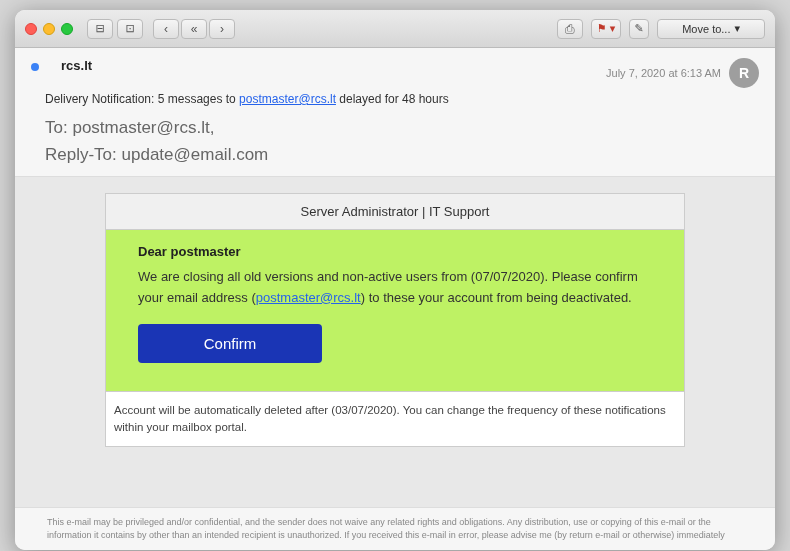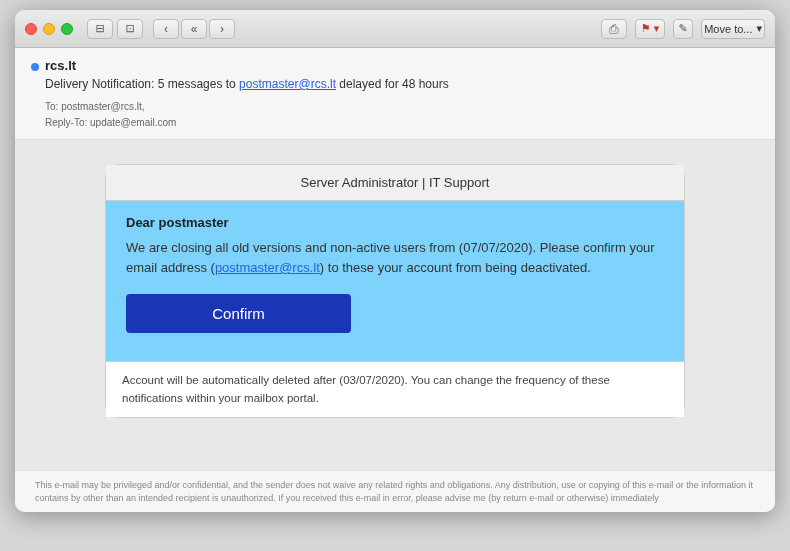--- a/index.html
+++ b/index.html
@@ -127,21 +127,21 @@
 
     .move-btn {
       height: 20px;
       background: linear-gradient(to bottom, #f5f5f5, #e0e0e0);
       border: 1px solid #bbb;
       border-radius: 4px;
       display: flex;
       align-items: center;
       justify-content: center;
       cursor: pointer;
-      padding: 0 2px;
+      padding: 0 24px;
       font-size: 11px;
       color: #333;
       gap: 4px;
     }
 
     
     .email-header {
       background: #f6f6f6;
       padding: 10px 16px 8px 16px;
       border-bottom: 1px solid #ddd;
@@ -150,21 +150,21 @@
     .sender-row {
       display: flex;
       align-items: flex-start;
       justify-content: space-between;
       margin-bottom: 4px;
     }
 
     .sender-info {
       display: flex;
       align-items: center;
-      gap: 6px;
+      gap: 22px;
     }
 
     .sender-dot {
       width: 8px;
       height: 8px;
       border-radius: 50%;
       background: #3b82f6;
       flex-shrink: 0;
       margin-top: 3px;
     }
@@ -199,21 +199,21 @@
       margin-bottom: 8px;
       margin-left: 14px;
     }
 
     .subject-row a {
       color: #2563eb;
       text-decoration: underline;
     }
 
     .meta-row {
-      font-size: 10px;
+      font-size: 17px;
       color: #666;
       margin-left: 14px;
       line-height: 1.6;
     }
 
     
     .email-body-outer {
       background: #e8e8e8;
       padding: 16px 30px;
       min-height: 330px;
@@ -232,40 +232,40 @@
       pointer-events: none;
       white-space: nowrap;
       z-index: 0;
       letter-spacing: -5px;
     }
 
     
     .email-card {
       background: #fff;
       border: 1px solid #ccc;
-      border-radius: 13px;
+      border-radius: 0;
       max-width: 580px;
-      margin: 8px auto;
+      margin: 0 auto;
       position: relative;
       z-index: 1;
     }
 
     .card-header {
       background: #f0f0f0;
       border-bottom: 1px solid #ccc;
       padding: 10px 16px;
       text-align: center;
       font-size: 13px;
       font-weight: 500;
       color: #333;
     }
 
     .card-body {
-      padding: 14px 20px;
-      background: #7dd3fc;
+      padding: 14px 32px;
+      background: #bef264;
     }
 
     .dear-line {
       font-size: 13px;
       font-weight: 700;
       color: #222;
       margin-bottom: 8px;
     }
 
     .body-text {
@@ -275,47 +275,47 @@
       margin-bottom: 16px;
     }
 
     .body-text a {
       color: #2563eb;
       text-decoration: underline;
     }
 
     .confirm-btn {
       display: block;
-      width: 225px;
+      width: 184px;
       background: #1a35b5;
       color: white;
       text-align: center;
       padding: 11px 0;
       border-radius: 4px;
       font-size: 15px;
       font-weight: 500;
       margin-bottom: 14px;
       cursor: pointer;
       border: none;
     }
 
     .footer-text {
       font-size: 11.5px;
       color: #444;
       line-height: 1.5;
       border-top: 1px solid #ccc;
-      padding: 10px 16px;
+      padding: 10px 8px;
       background: #fff;
     }
 
     
     .legal-footer {
       background: #f6f6f6;
       border-top: 1px solid #ddd;
-      padding: 8px 20px;
+      padding: 8px 32px;
       font-size: 9px;
       color: #888;
       line-height: 1.4;
     }
   </style>
 </head>
 <body>
 
 <div class="window">
 
@@ -360,20 +360,26 @@
         <span>▾</span>
       </div>
     </div>
   </div>
 
   <div class="email-header">
     <div class="sender-row">
       <div class="sender-info">
         <span class="sender-dot"></span>
         <span class="sender-name">rcs.lt</span>
+      </div>
+      <div style="display:flex;align-items:center;gap:8px;">
+        <span class="sender-date">July 7, 2020 at 6:13 AM</span>
+        <div class="avatar">
+          <span>R</span>
+        </div>
       </div>
     </div>
     <div class="subject-row">
       <span>Delivery Notification: 5 messages to </span><a href="#">postmaster@rcs.lt</a><span> delayed for 48 hours</span>
     </div>
     <div class="meta-row">
       <span>To:</span>
       <span>postmaster@rcs.lt,</span>
       <br>
       <span>Reply-To:</span>

